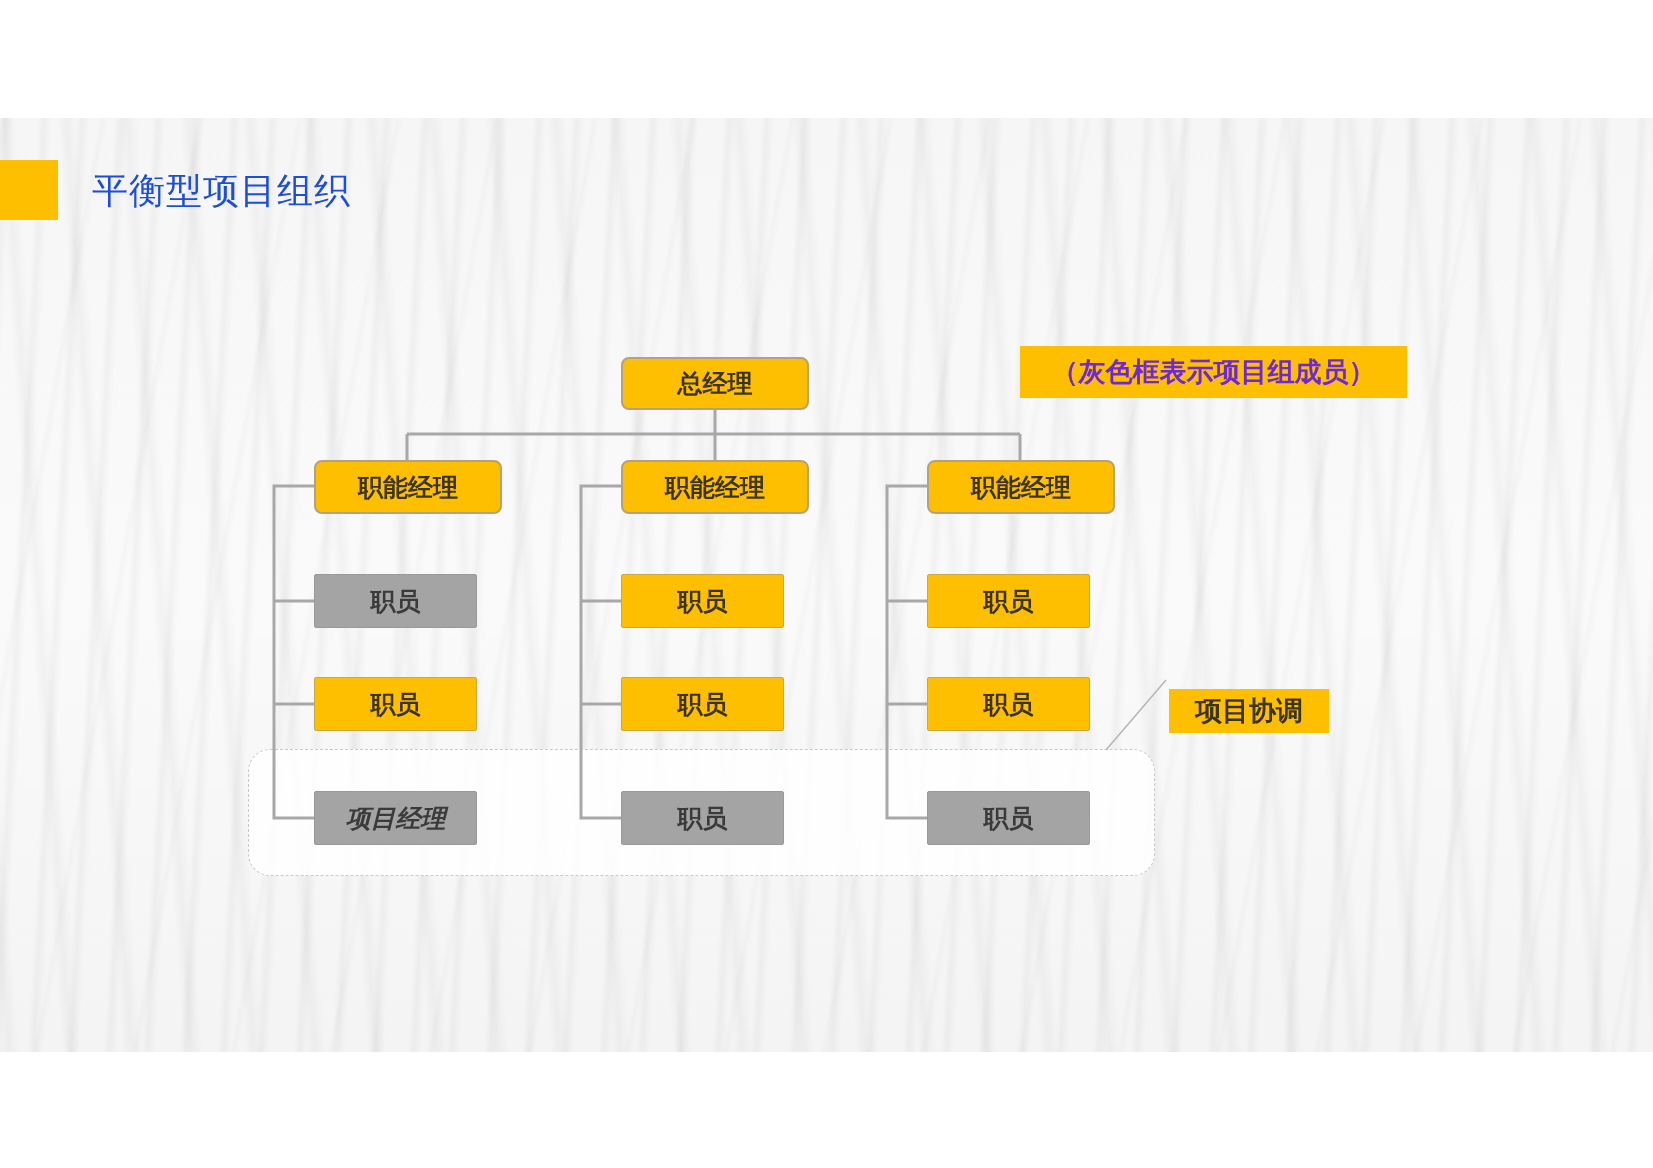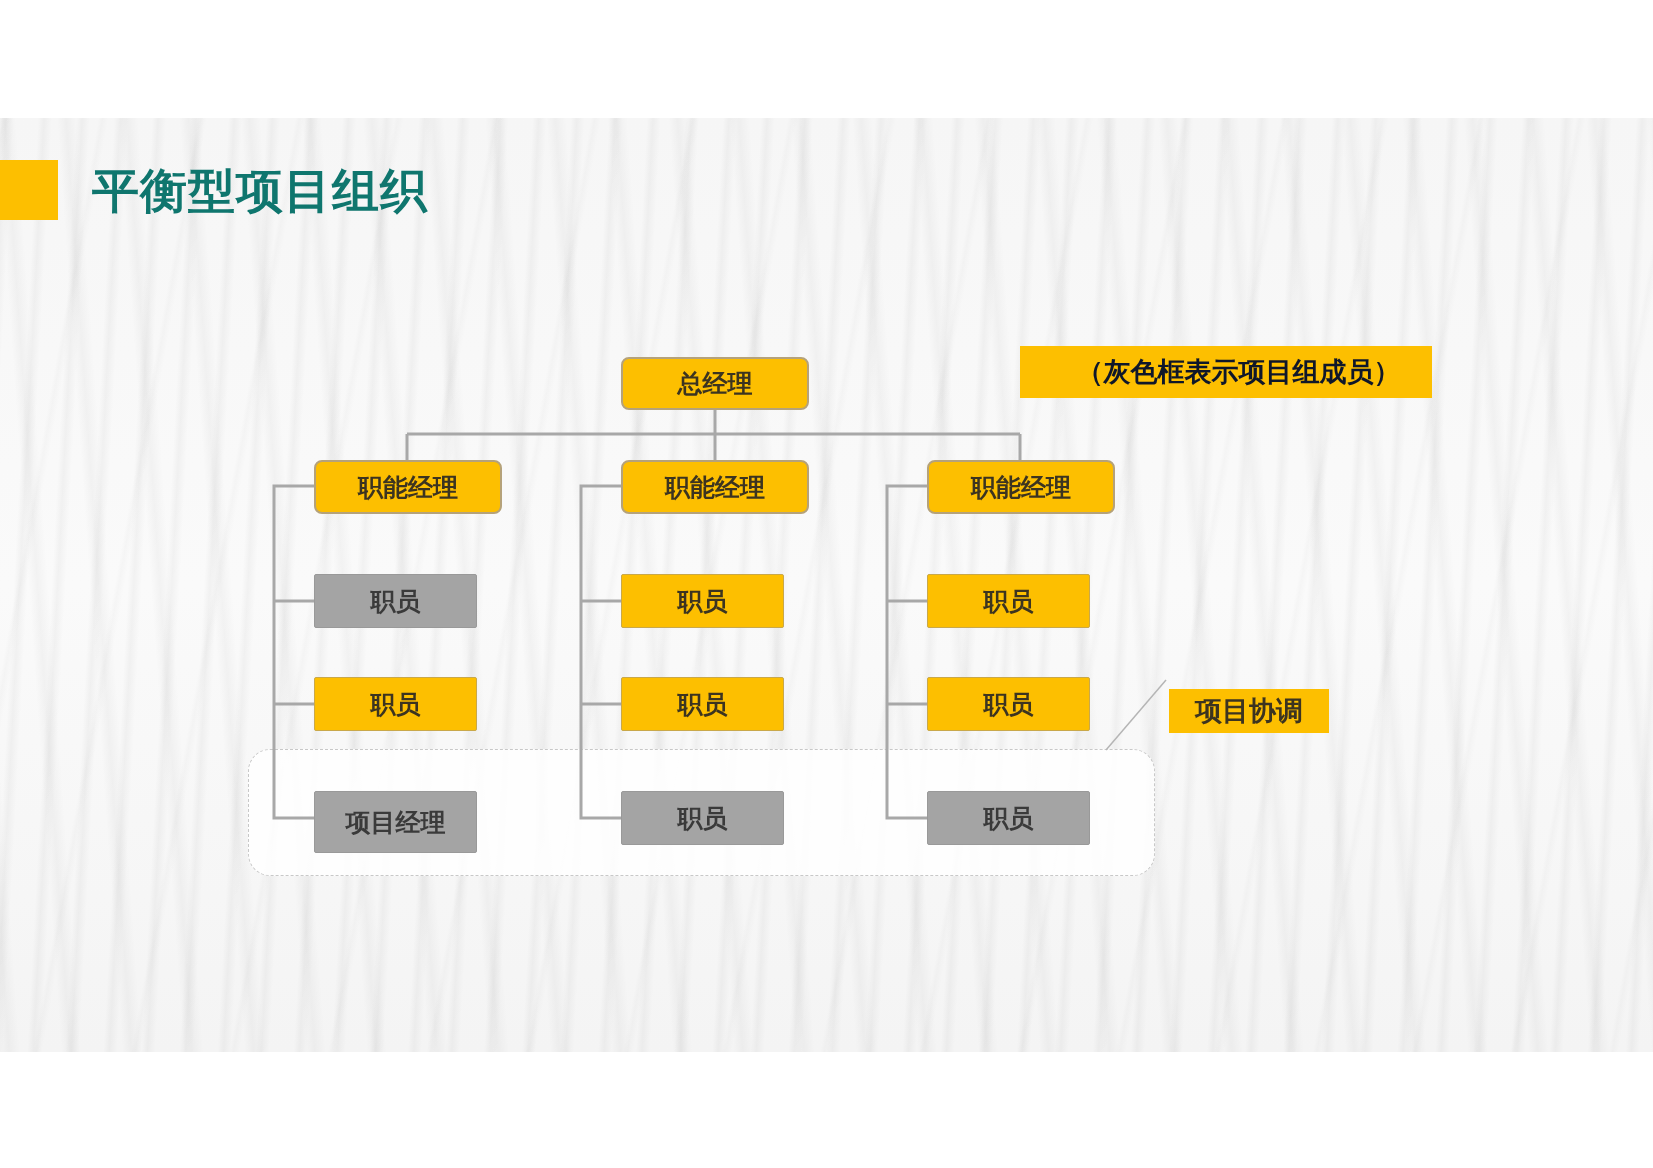--- a/index.html
+++ b/index.html
@@ -15,34 +15,34 @@
       repeating-linear-gradient(86deg, rgba(0,0,0,0.00) 0px, rgba(0,0,0,0.03) 9px, rgba(0,0,0,0.00) 20px, rgba(0,0,0,0.00) 61px),
       repeating-linear-gradient(100deg, rgba(0,0,0,0.00) 0px, rgba(0,0,0,0.02) 4px, rgba(0,0,0,0.00) 10px, rgba(0,0,0,0.00) 97px),
       linear-gradient(180deg, #f6f6f6 0%, #fafafa 50%, #f4f4f4 100%);
   }
   .accent-bar {
     position: absolute; left: 0; top: 160px; width: 58px; height: 60px;
     background: #fdbf00;
   }
   .page-title {
     position: absolute; left: 92px; top: 166px; height: 50px; line-height: 50px;
-    font-size: 47px; font-weight: bold; color: #0f766e; letter-spacing: 1px;
+    font-size: 36px; font-weight: normal; color: #1d4ed8; letter-spacing: 1px;
   }
   .lines { position: absolute; left: 0; top: 0; width: 1653px; height: 1168px; pointer-events: none; }
   .box {
     position: absolute; display: flex; align-items: center; justify-content: center;
     font-weight: bold; font-size: 25px; color: #3c3420; box-sizing: border-box;
   }
   .box.mgr { background: #fdbf00; border: 2px solid #b5a27a; border-radius: 8px; }
   .box.staff-y { background: #fdbf00; border: 1px solid #c9a84a; border-radius: 2px; }
   .box.staff-g { background: #a4a4a4; border: 1px solid #999; border-radius: 2px; color: #3a3a3a; }
   .legend-note {
     position: absolute; left: 1020px; top: 346px; width: 387px; height: 52px;
     background: #fdbf00; display: flex; align-items: center; justify-content: center;
-    font-weight: bold; font-size: 27px; color: #0f172a; padding-left: 25px;
+    font-weight: bold; font-size: 27px; color: #6d28d9;
   }
   .coord-label {
     position: absolute; left: 1169px; top: 647px; width: 160px; height: 44px;
     background: #fdbf00; display: flex; align-items: center; justify-content: center;
     font-weight: bold; font-size: 27px; color: #3c3420; margin-top: 42px;
   }
   .project-group {
     position: absolute; left: 248px; top: 749px; width: 907px; height: 127px;
     border: 1px dashed #c8c8c8; border-radius: 22px; background: rgba(255,255,255,0.85);
     box-sizing: border-box;
@@ -85,21 +85,21 @@
 </svg>
 
 <div class="box mgr" style="left:621px; top:357px; width:188px; height:53px;">总经理</div>
 
 <div class="box mgr" style="left:314px; top:460px; width:188px; height:54px;">职能经理</div>
 <div class="box mgr" style="left:621px; top:460px; width:188px; height:54px;">职能经理</div>
 <div class="box mgr" style="left:927px; top:460px; width:188px; height:54px;">职能经理</div>
 
 <div class="box staff-g" style="left:314px; top:574px; width:163px; height:54px;">职员</div>
 <div class="box staff-y" style="left:314px; top:677px; width:163px; height:54px;">职员</div>
-<div class="box staff-g" style="left:314px; top:791px; width:163px; height:62px;">项目经理</div>
+<div class="box staff-g" style="left:314px; top:791px; width:163px; height:54px;font-style:italic;">项目经理</div>
 
 <div class="box staff-y" style="left:621px; top:574px; width:163px; height:54px;">职员</div>
 <div class="box staff-y" style="left:621px; top:677px; width:163px; height:54px;">职员</div>
 <div class="box staff-g" style="left:621px; top:791px; width:163px; height:54px;">职员</div>
 
 <div class="box staff-y" style="left:927px; top:574px; width:163px; height:54px;">职员</div>
 <div class="box staff-y" style="left:927px; top:677px; width:163px; height:54px;">职员</div>
 <div class="box staff-g" style="left:927px; top:791px; width:163px; height:54px;">职员</div>
 
 <div class="legend-note">（灰色框表示项目组成员）</div>

